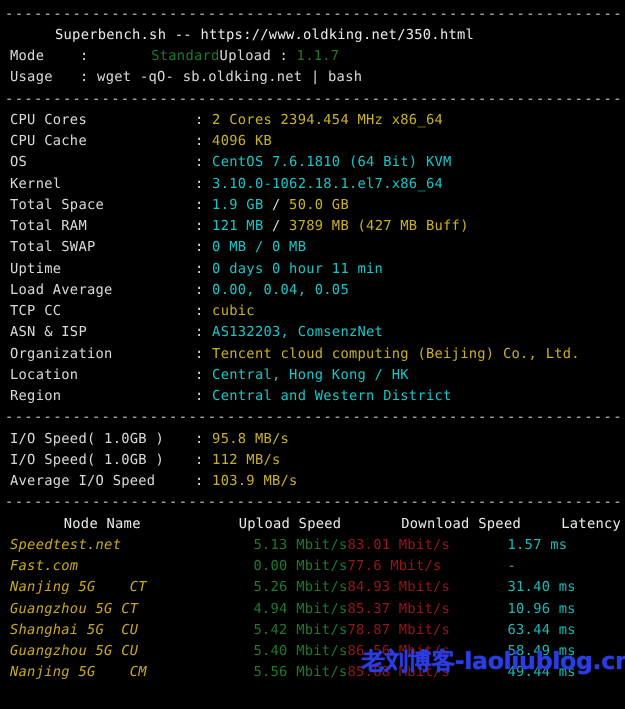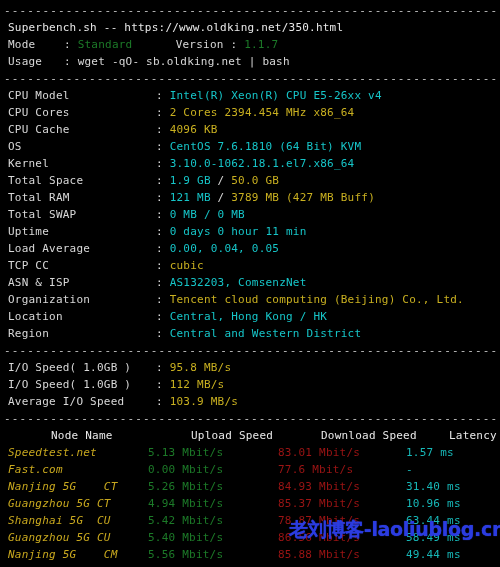--- a/index.html
+++ b/index.html
@@ -30,24 +30,24 @@
     height:17px;
     padding-left:4px;
     white-space:pre;
     color:#c8c8c8;
     letter-spacing:1.1px;
     font-size:11px;
   }
 
   
   .w      { color:#d8d8d8; }
-  .white  { color:#e8e8e8; }
+  .white  { color:#e8e8e8;margin-left:36px; }
   .cyan   { color:#16c5c8; }
   .yellow { color:#c9b020;text-align:center; }
-  .dgreen { color:#1c7a28; }
+  .dgreen { color:#1c7a28;text-align:right; }
   .red    { color:#9c1414; }
   .teal   { color:#17b8b8; }
   .olive  { color:#c8a81e;font-style:italic; }
 
   .lbl { display:inline-block; }
 
   
   .c-node { display:inline-block; width:140px; }
   .c-up   { display:inline-block; width:130px; }
   .c-down { display:inline-block; width:128px; }
@@ -72,28 +72,27 @@
 </style>
 </head>
 <body>
 
 <div id="term">
 
   <div class="sep">----------------------------------------------------------------------</div>
 
   <div class="line"><span class="white">Superbench.sh -- https://www.oldking.net/350.html</span></div>
 
-  <div class="line"><span class="lbl w" style="width:56px;display:inline-block">Mode</span><span class="w">: </span><span class="dgreen" style="display:inline-block;width:98px">Standard</span><span class="w">Version</span><span class="w"> : </span><span class="dgreen">1.1.7</span></div>
+  <div class="line"><span class="lbl w" style="width:56px;display:inline-block">Mode</span><span class="w">: </span><span class="dgreen" style="display:inline-block;width:98px">Standard</span><span class="w">Upload</span><span class="w"> : </span><span class="dgreen">1.1.7</span></div>
 
   <div class="line"><span class="lbl w" style="width:56px;display:inline-block">Usage</span><span class="w">: </span><span class="w">wget -qO- sb.oldking.net | bash</span></div>
 
   <div class="sep">----------------------------------------------------------------------</div>
 
   <div id="sysinfo-block">
-      <div class="line"><span class="lbl w" style="display:inline-block;width:148px">CPU Model</span><span class="w">: </span><span><span class="cyan">Intel(R) Xeon(R) CPU E5-26xx v4</span></span></div>
       <div class="line"><span class="lbl w" style="display:inline-block;width:148px">CPU Cores</span><span class="w">: </span><span><span class="yellow">2 Cores 2394.454 MHz x86_64</span></span></div>
       <div class="line"><span class="lbl w" style="display:inline-block;width:148px">CPU Cache</span><span class="w">: </span><span><span class="yellow">4096 KB</span></span></div>
       <div class="line"><span class="lbl w" style="display:inline-block;width:148px">OS</span><span class="w">: </span><span><span class="cyan">CentOS 7.6.1810 (64 Bit) KVM</span></span></div>
       <div class="line"><span class="lbl w" style="display:inline-block;width:148px">Kernel</span><span class="w">: </span><span><span class="cyan">3.10.0-1062.18.1.el7.x86_64</span></span></div>
       <div class="line"><span class="lbl w" style="display:inline-block;width:148px">Total Space</span><span class="w">: </span><span><span class="cyan">1.9 GB </span><span class="w">/</span><span class="yellow"> 50.0 GB</span></span></div>
       <div class="line"><span class="lbl w" style="display:inline-block;width:148px">Total RAM</span><span class="w">: </span><span><span class="cyan">121 MB </span><span class="w">/</span><span class="yellow"> 3789 MB (427 MB Buff)</span></span></div>
       <div class="line"><span class="lbl w" style="display:inline-block;width:148px">Total SWAP</span><span class="w">: </span><span><span class="cyan">0 MB / 0 MB</span></span></div>
       <div class="line"><span class="lbl w" style="display:inline-block;width:148px">Uptime</span><span class="w">: </span><span><span class="cyan">0 days 0 hour 11 min</span></span></div>
       <div class="line"><span class="lbl w" style="display:inline-block;width:148px">Load Average</span><span class="w">: </span><span><span class="cyan">0.00, 0.04, 0.05</span></span></div>
       <div class="line"><span class="lbl w" style="display:inline-block;width:148px">TCP CC</span><span class="w">: </span><span><span class="yellow">cubic</span></span></div>

